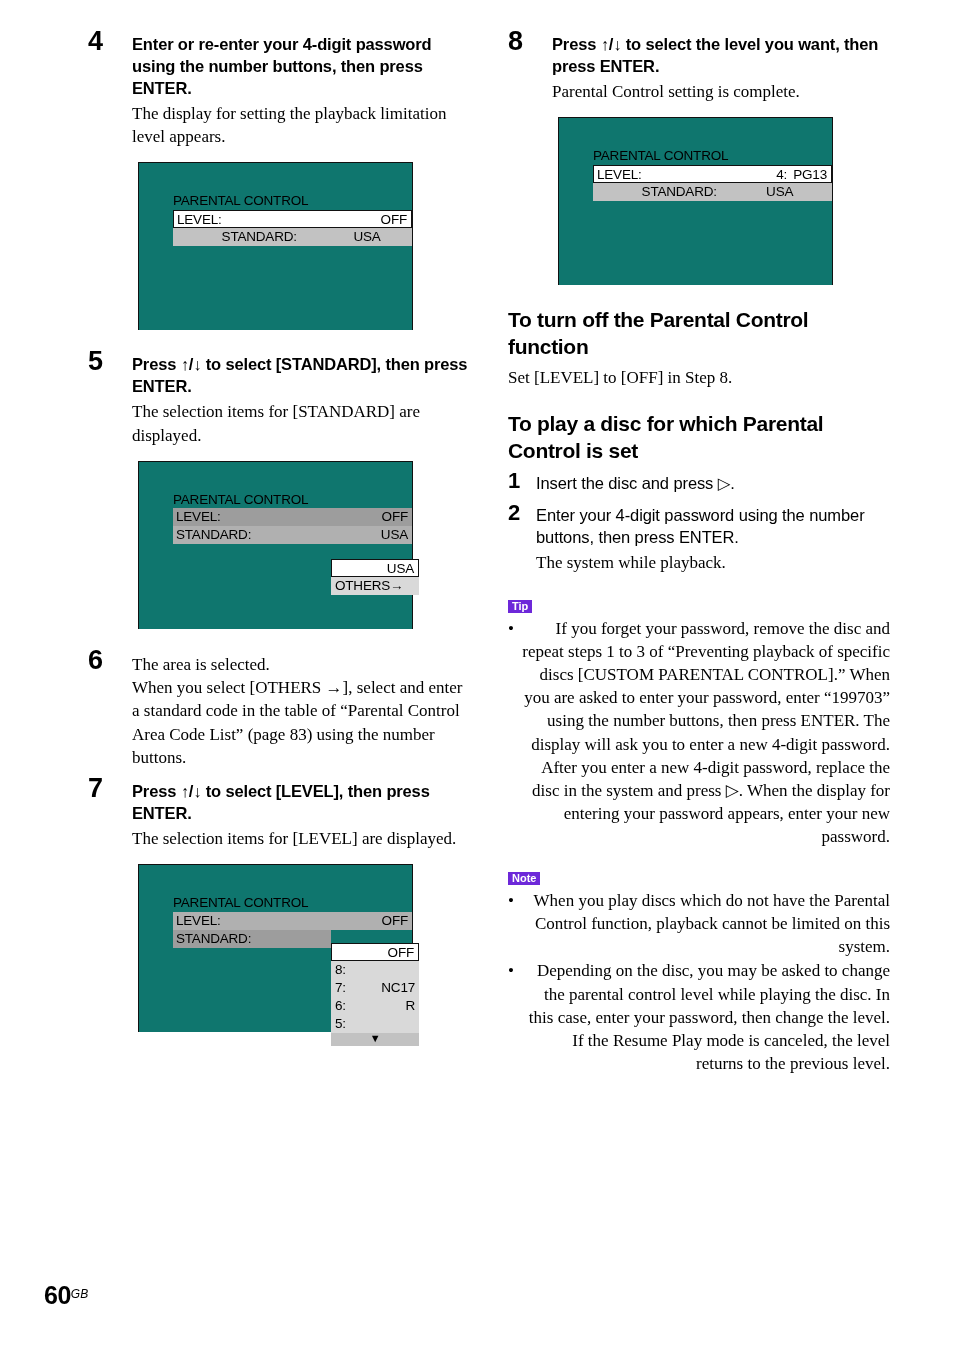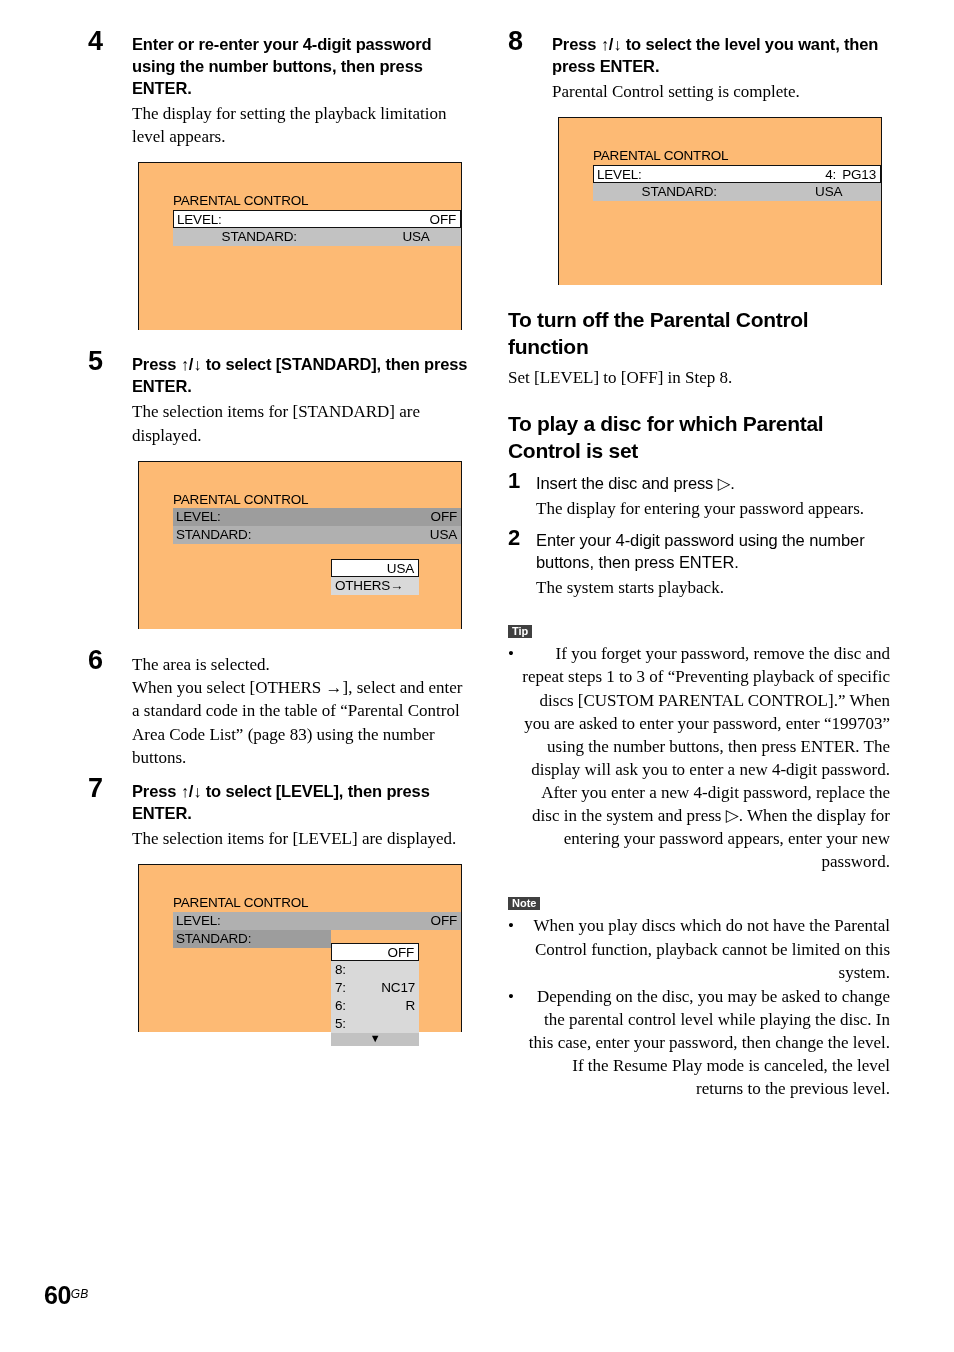--- a/index.html
+++ b/index.html
@@ -86,25 +86,25 @@
   .sec-body {
     font-family: "Liberation Serif", serif;
     font-size: 17px;
     line-height: 1.37;
   }
 
   
   .screen {
     position: relative;
     margin: 14px 0 0 50px;
-    width: 324px;
+    width: 275px;
     height: 168px;
     border: 1.4px solid #111;
     border-bottom: none;
-    background: #fdba74;
+    background: #0f766e;
     box-sizing: border-box;
   }
   .screen-inner {
     position: absolute;
     left: 34px;
     top: 30px;
     right: 0px;
     font-family: "Liberation Sans", sans-serif;
     font-size: 13.5px;
     letter-spacing: -0.2px;
@@ -157,21 +157,21 @@
     background: #c2c2c2;
     height: 13px;
     line-height: 11px;
     text-align: center;
     font-size: 11px;
   }
 
   
   .badge {
     display: inline-block;
-    background: #404040;
+    background: #6d28d9;
     color: #fff;
     font-family: "Liberation Sans", sans-serif;
     font-size: 11px;
     font-weight: bold;
     line-height: 13px;
     padding: 0 4px;
     letter-spacing: 0px;
   }
   .bullets {
     margin-top: 3px;
@@ -354,29 +354,28 @@
 
     <div class="sec-head">To turn off the Parental Control function</div>
     <div class="sec-body">Set [LEVEL] to [OFF] in Step 8.</div>
 
     <div class="sec-head">To play a disc for which Parental Control is set</div>
 
     <div class="step step-small" style="margin-top:8px">
       <div class="step-num">1</div>
       <div class="step-body">
         <div class="step-title-light">Insert the disc and press ▷.</div>
-        <div class="step-desc">The display for entering your password appears.</div>
       </div>
     </div>
 
     <div class="step step-small" style="margin-top:10px">
       <div class="step-num">2</div>
       <div class="step-body">
         <div class="step-title-light">Enter your 4-digit password using the number buttons, then press ENTER.</div>
-        <div class="step-desc">The system starts playback.</div>
+        <div class="step-desc">The system while playback.</div>
       </div>
     </div>
 
     <div style="margin-top:22px">
       <span class="badge">Tip</span>
       <div class="bullets">
         <div class="bullet">If you forget your password, remove the disc and repeat steps 1 to 3 of “Preventing playback of specific discs [CUSTOM PARENTAL CONTROL].” When you are asked to enter your password, enter “199703” using the number buttons, then press ENTER. The display will ask you to enter a new 4-digit password. After you enter a new 4-digit password, replace the disc in the system and press ▷. When the display for entering your password appears, enter your new password.</div>
       </div>
     </div>
 

